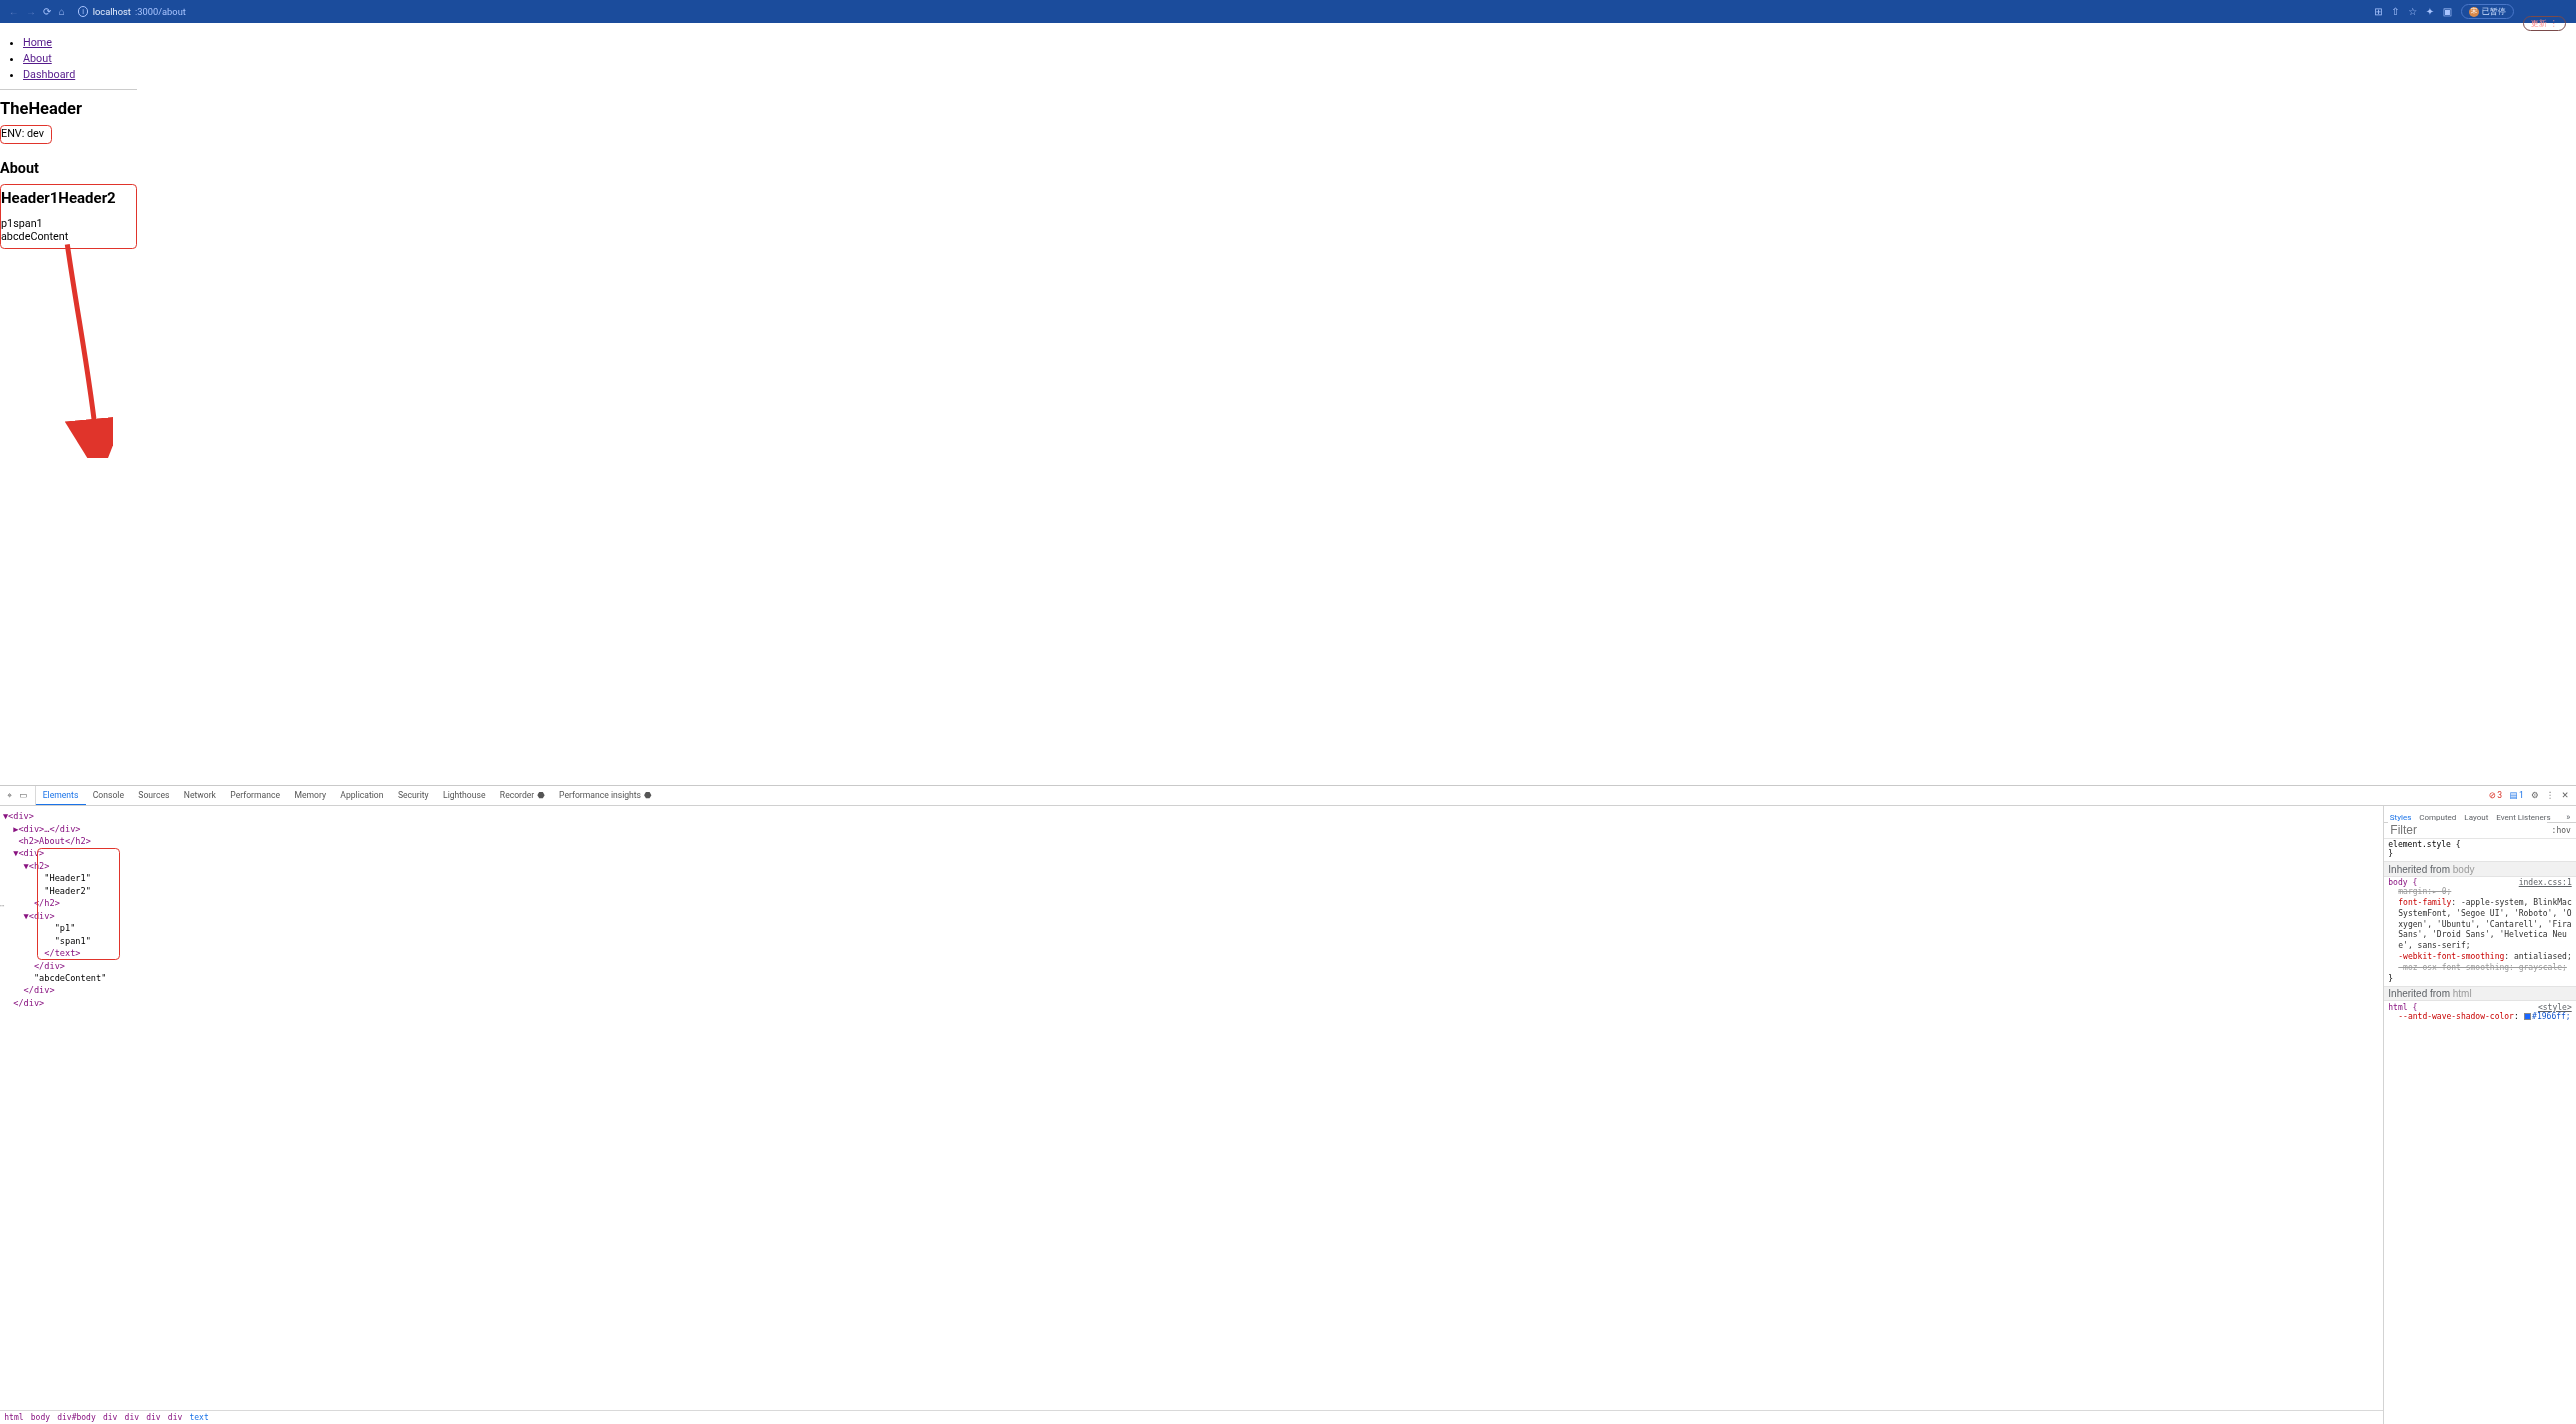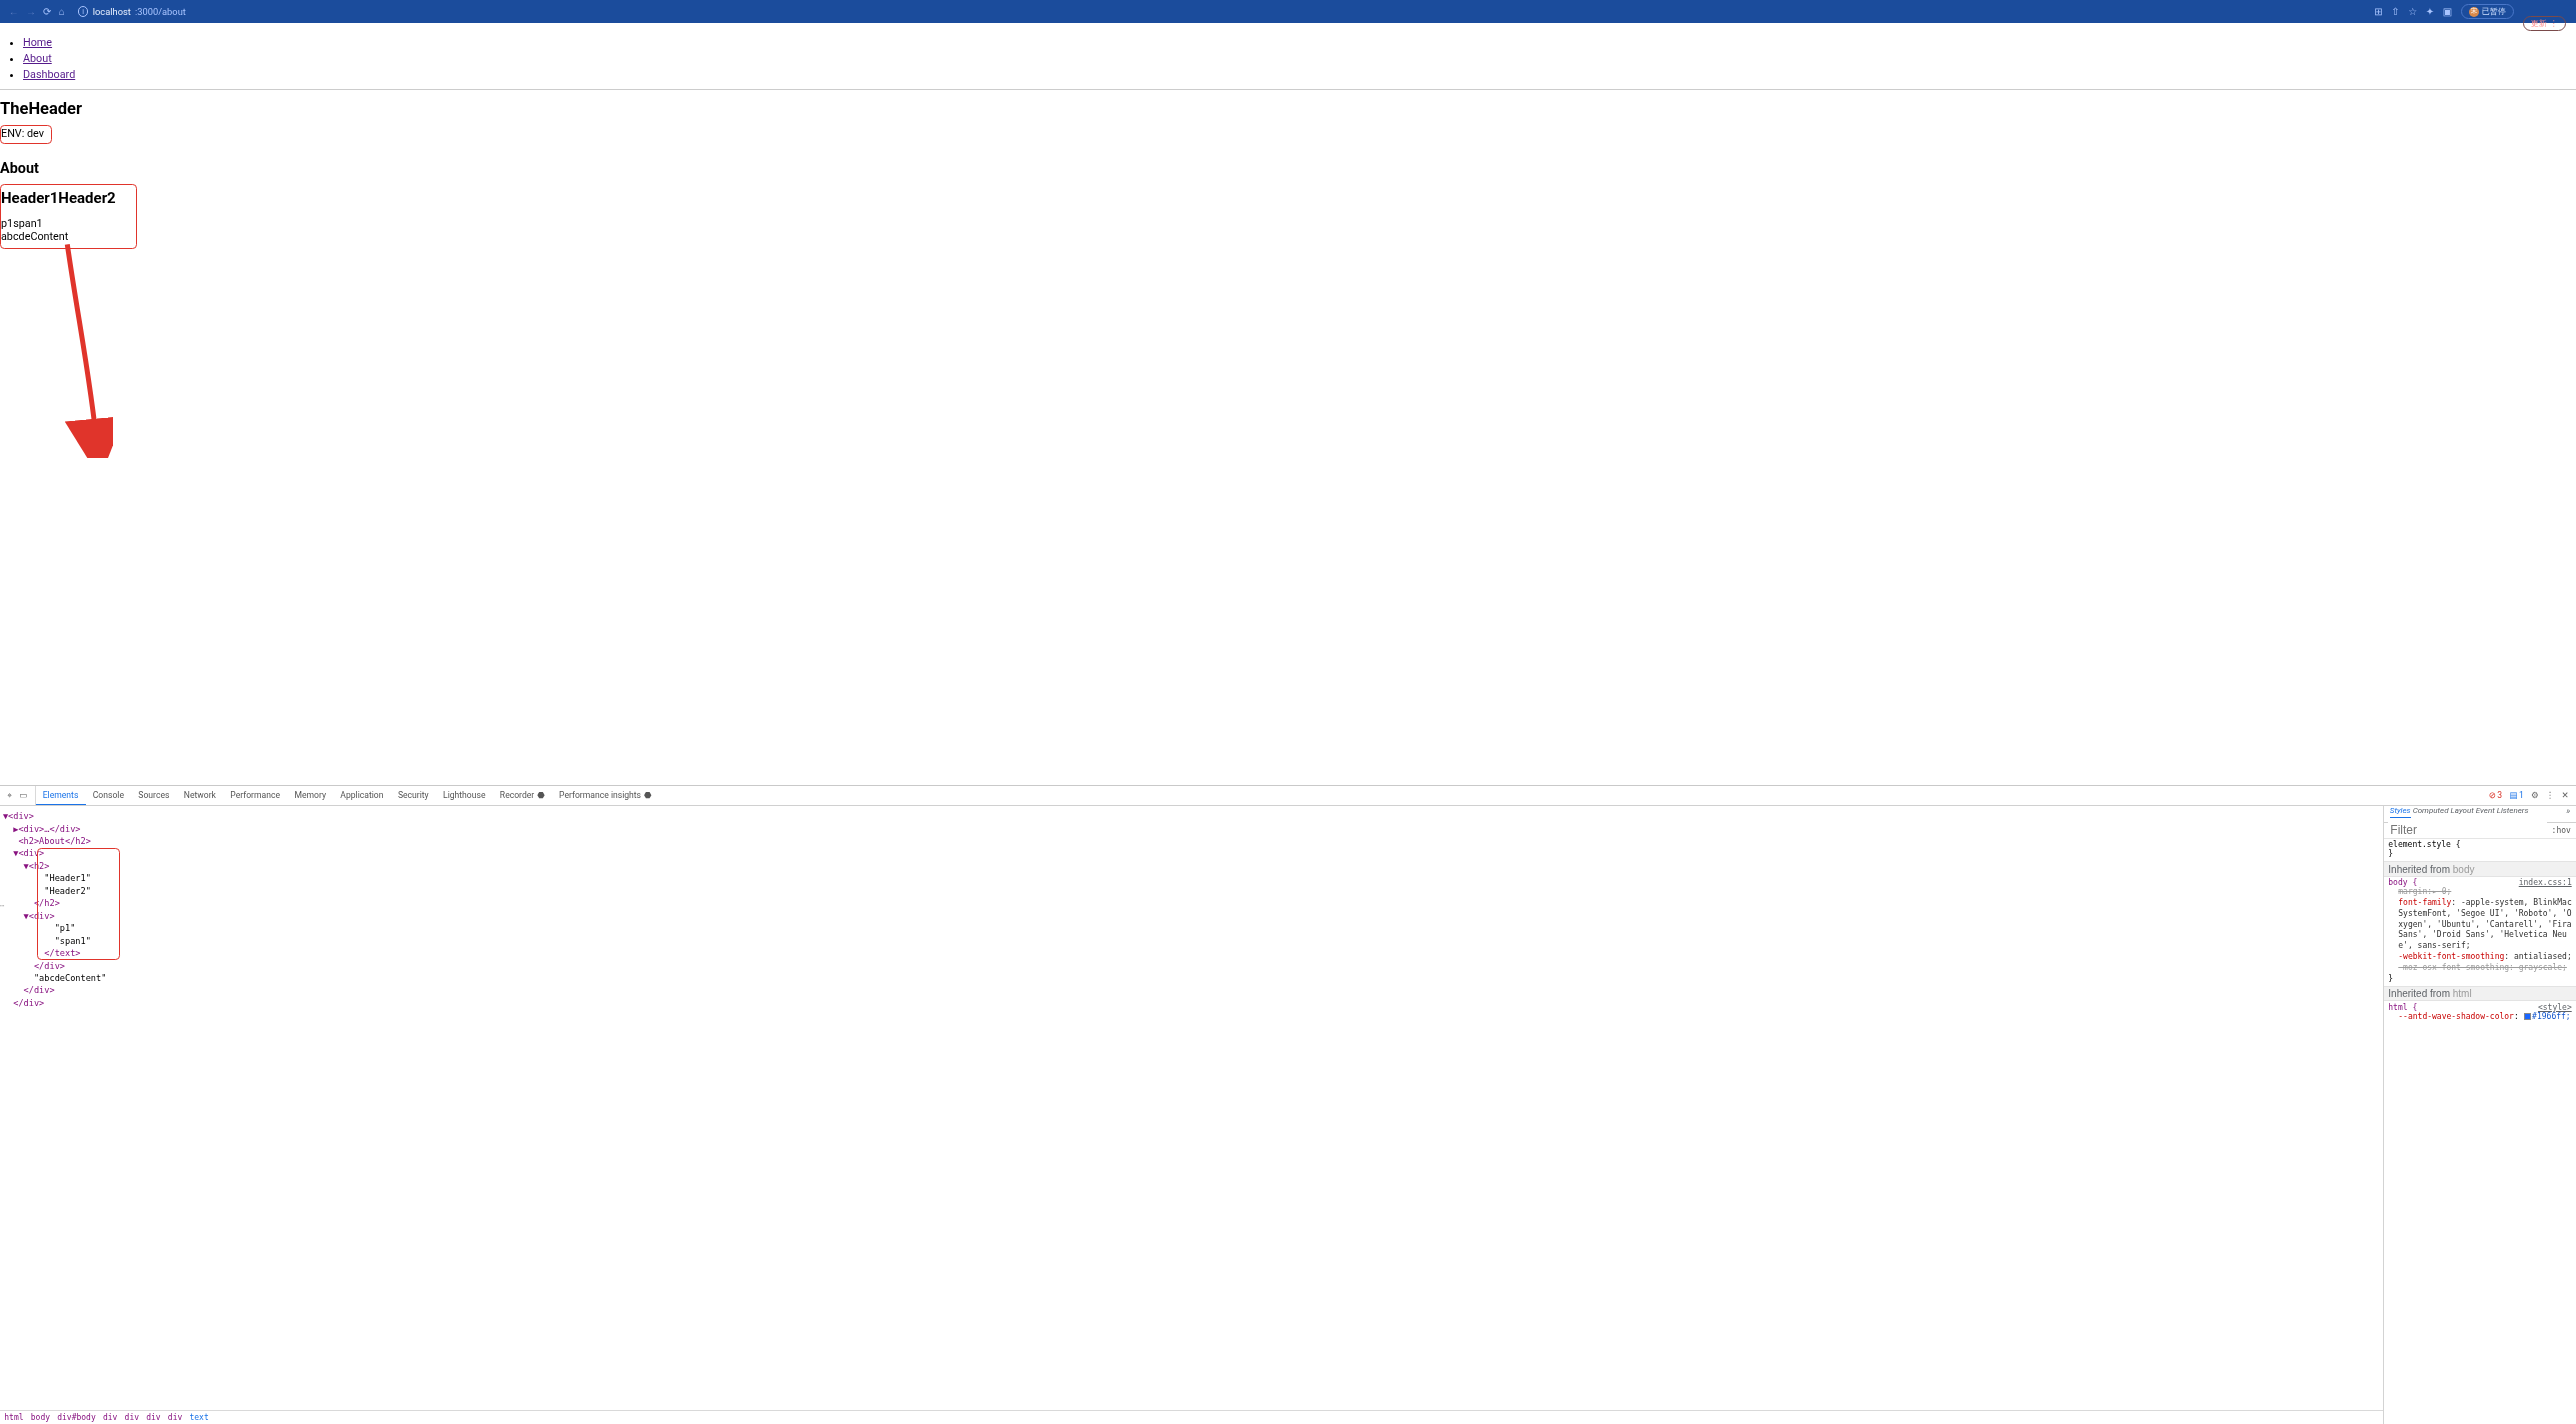--- a/index.html
+++ b/index.html
@@ -54,21 +54,21 @@
   .dom-panel { flex:1; overflow:auto; font-family: Menlo, Consolas, monospace; font-size:8.6px; padding:4.3px 0 0 2.9px; position:relative; }
   .dom-panel .line { white-space:pre; line-height:1.45; }
   .tag { color:#881280; }
   .txt { color:#000; }
   .sel { color:#9aa0a6; }
   .hl-box { border:1.4px solid #e0342b; border-radius:4.3px; position:absolute; left:37px; top:42px; width:83px; height:112px; pointer-events:none; }
   .dom-panel .sel-row { background:#e4e4e4; }
   .dom-panel .gutter-dots { position:absolute; left:0; top:95px; color:#999; font-size:7.2px; letter-spacing:0.7px; }
 
   .styles-panel { width:193px; border-left:0.7px solid #d3d3d3; display:flex; flex-direction:column; font-size:8.6px; min-width:0; }
-  .sp-tabs { height:17px; border-bottom:0.7px solid #d0d0d0; display:flex; align-items:flex-start; gap:2px; padding:0 5.8px; color:#5f6368;font-style:italic; }
+  .sp-tabs { height:17px; border-bottom:0.7px solid #d0d0d0; display:flex; align-items:flex-end; gap:8px; padding:0 5.8px; color:#5f6368; }
   .sp-tabs .sp-tab { cursor:pointer; font-size:8px; }
   .sp-tabs .sp-tab.active { color:#1a73e8; border-bottom:1.4px solid #1a73e8; padding-bottom:2.2px; margin-bottom:-2.9px; }
   .sp-tabs .chev { margin-left:auto; }
   .sp-filter-row { height:16px; border-bottom:0.7px solid #e5e5e5; display:flex; align-items:center; padding:0 4.3px; gap:4.3px; color:#777; font-size:8px; }
   .sp-filter-row input { border:0; outline:0; flex:1; font-size:12px; color:#888; }
   .sp-filter-row .fico { font-family: Menlo, monospace; font-size:8px; color:#555; cursor:pointer; }
   .sp-section { font-family: Menlo, Consolas, monospace; font-size:8px; }
   .sp-block { padding:1.4px 4.3px 2.9px 4.3px; }
   .sp-inherit { background:#f1f1f1; padding:1.4px 4.3px; color:#5f6368; border-top:0.7px solid #e3e3e3; border-bottom:0.7px solid #e3e3e3; font-family: -apple-system, sans-serif; font-size:10px; }
   .sp-inherit .kw { color:#5f6368; }
@@ -79,21 +79,21 @@
   .css-over { text-decoration:line-through; color:#9c9c9c; }
   .css-over .css-prop, .css-over .css-val { color:#9c9c9c; }
   .css-var { color:#1155cc; }
   .swatch { display:inline-block; width:7.2px; height:7.2px; background:#1966ff; border:0.7px solid #888; vertical-align:middle; margin-right:1.4px; }
   .sp-block .row { padding-left:10px; text-indent:0px; word-break:break-all; line-height:1.35; }
 
   
   .dom-crumb { height:14.4px; border-top:0.7px solid #d9d9d9; display:flex; align-items:center; font-family: Menlo, monospace; font-size:8px; padding:0 4.3px; gap:7.2px; color:#881280; background:#fff; }
   .dom-crumb span.sel { color:#1a73e8; }
 
-  .page-and-space { flex:0 0 auto; height:calc(53.5% ); display:flex; flex-direction:column; }
+  .page-and-space { flex:0 0 auto; height:calc(53.5% ); display:flex; }
   .page-and-space .page { flex:0 0 auto; }
   .page-and-space .blank { flex:1; }
 </style>
 </head>
 <body>
 
 <div class="window">
 
   <div class="browser-bar">
     <div class="nav-arrows">

